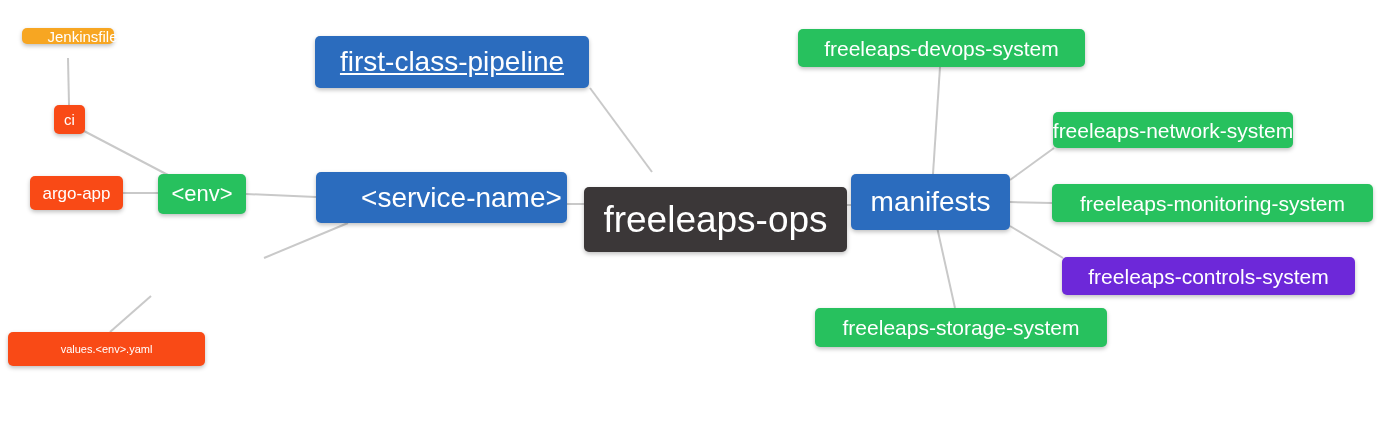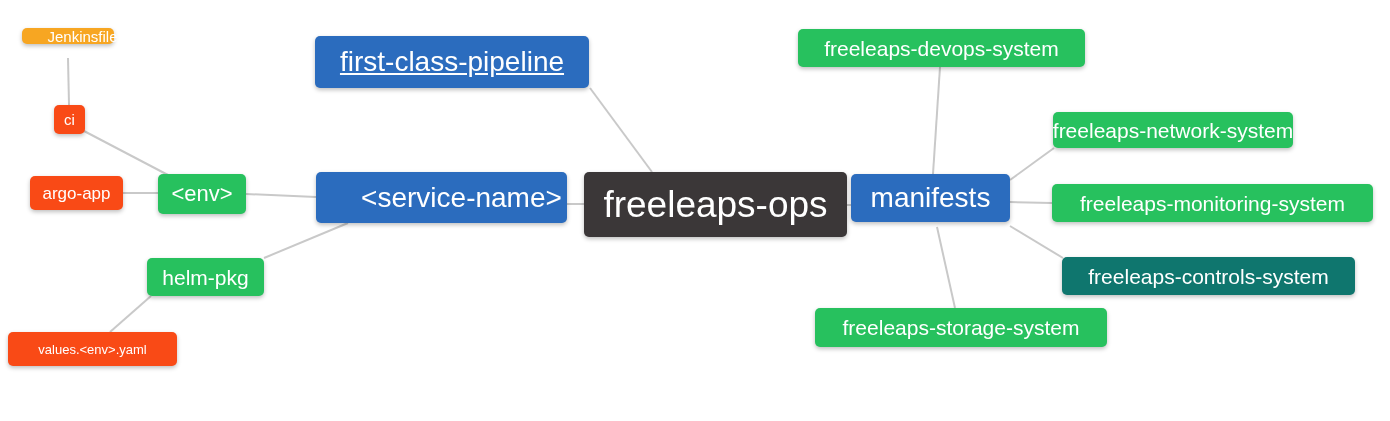--- a/index.html
+++ b/index.html
@@ -22,25 +22,25 @@
     cursor:pointer;
     box-sizing:border-box;
     line-height:1;
   }
   
   .n-jenkinsfile {left:22px;  top:28px;  width:92px;  height:16px; font-size:15px;padding-left:29px;}
   .n-ci          {left:54px;  top:105px; width:31px;  height:29px; font-size:15px;}
   .n-argo        {left:30px;  top:176px; width:93px;  height:34px; font-size:17px;}
   .n-env         {left:158px; top:174px; width:88px;  height:40px; font-size:22px;}
   .n-helm        {left:147px; top:258px; width:117px; height:38px; font-size:21px;}
-  .n-values      {left:8px;   top:332px; width:169px; height:34px; font-size:13px;}
+  .n-values      {left:8px;   top:332px; width:197px; height:34px; font-size:11px;}
   .n-fcp         {left:315px; top:36px;  width:274px; height:52px; font-size:28px;}
   .n-svc         {left:316px; top:172px; width:251px; height:51px; font-size:28px;}
   .n-ops         {left:584px; top:172px; width:263px; height:65px; font-size:37px;}
-  .n-manifests   {left:851px; top:174px; width:159px; height:48px; font-size:28px;}
+  .n-manifests   {left:851px; top:174px; width:159px; height:56px; font-size:28px;}
   .n-devops      {left:798px; top:29px;  width:287px; height:38px; font-size:21px;}
   .n-network     {left:1053px;top:112px; width:240px; height:36px; font-size:21px;}
   .n-monitoring  {left:1052px;top:184px; width:321px; height:38px; font-size:21px;}
   .n-controls    {left:1062px;top:257px; width:293px; height:38px; font-size:21px;}
   .n-storage     {left:815px; top:308px; width:292px; height:39px; font-size:21px;}
 </style>
 </head>
 <body>
 
 <div class="canvas">
@@ -59,25 +59,24 @@
     <line class="edge" x1="1010" y1="180" x2="1054" y2="148" style="stroke: rgb(201, 201, 201);"></line>
     <line class="edge" x1="1010" y1="202" x2="1052" y2="203" style="stroke: rgb(201, 201, 201);"></line>
     <line class="edge" x1="1010" y1="226" x2="1063" y2="258" style="stroke: rgb(201, 201, 201);"></line>
     <line class="edge" x1="937" y1="227" x2="955" y2="308" style="stroke: rgb(201, 201, 201);"></line>
   </svg>
 
   <div class="node n-jenkinsfile" style="background: rgb(247, 166, 34);">Jenkinsfile</div>
   <div class="node n-ci" style="background: rgb(249, 74, 22);">ci</div>
   <div class="node n-argo" style="background: rgb(249, 74, 22);">argo-app</div>
   <div class="node n-env" style="background: rgb(39, 193, 94);">&lt;env&gt;</div>
-  <div class="node n-helm" style="background: rgb(39, 193, 94);">helm-pkg</div>
   <div class="node n-values" style="background: rgb(249, 74, 22);">values.&lt;env&gt;.yaml</div>
   <div class="node n-fcp" style="background: rgb(43, 108, 190); text-decoration: underline;">first-class-pipeline</div>
   <div class="node n-svc" style="background: rgb(43, 108, 190); padding-left: 40px;">&lt;service-name&gt;</div>
-  <div class="node n-ops" style="background: rgb(59, 55, 56);">freeleaps-ops</div>
+  <div class="node n-ops" style="background: rgb(59, 55, 56); margin-top: 15px;">freeleaps-ops</div>
   <div class="node n-manifests" style="background: rgb(43, 108, 190);">manifests</div>
   <div class="node n-devops" style="background: rgb(39, 193, 94);">freeleaps-devops-system</div>
   <div class="node n-network" style="background: rgb(39, 193, 94);">freeleaps-network-system</div>
   <div class="node n-monitoring" style="background: rgb(39, 193, 94);">freeleaps-monitoring-system</div>
-  <div class="node n-controls" style="background: #0f766e;">freeleaps-controls-system</div>
+  <div class="node n-controls" style="background: #6d28d9;">freeleaps-controls-system</div>
   <div class="node n-storage" style="background: rgb(39, 193, 94);">freeleaps-storage-system</div>
 
 </div>
 
 </body></html>

